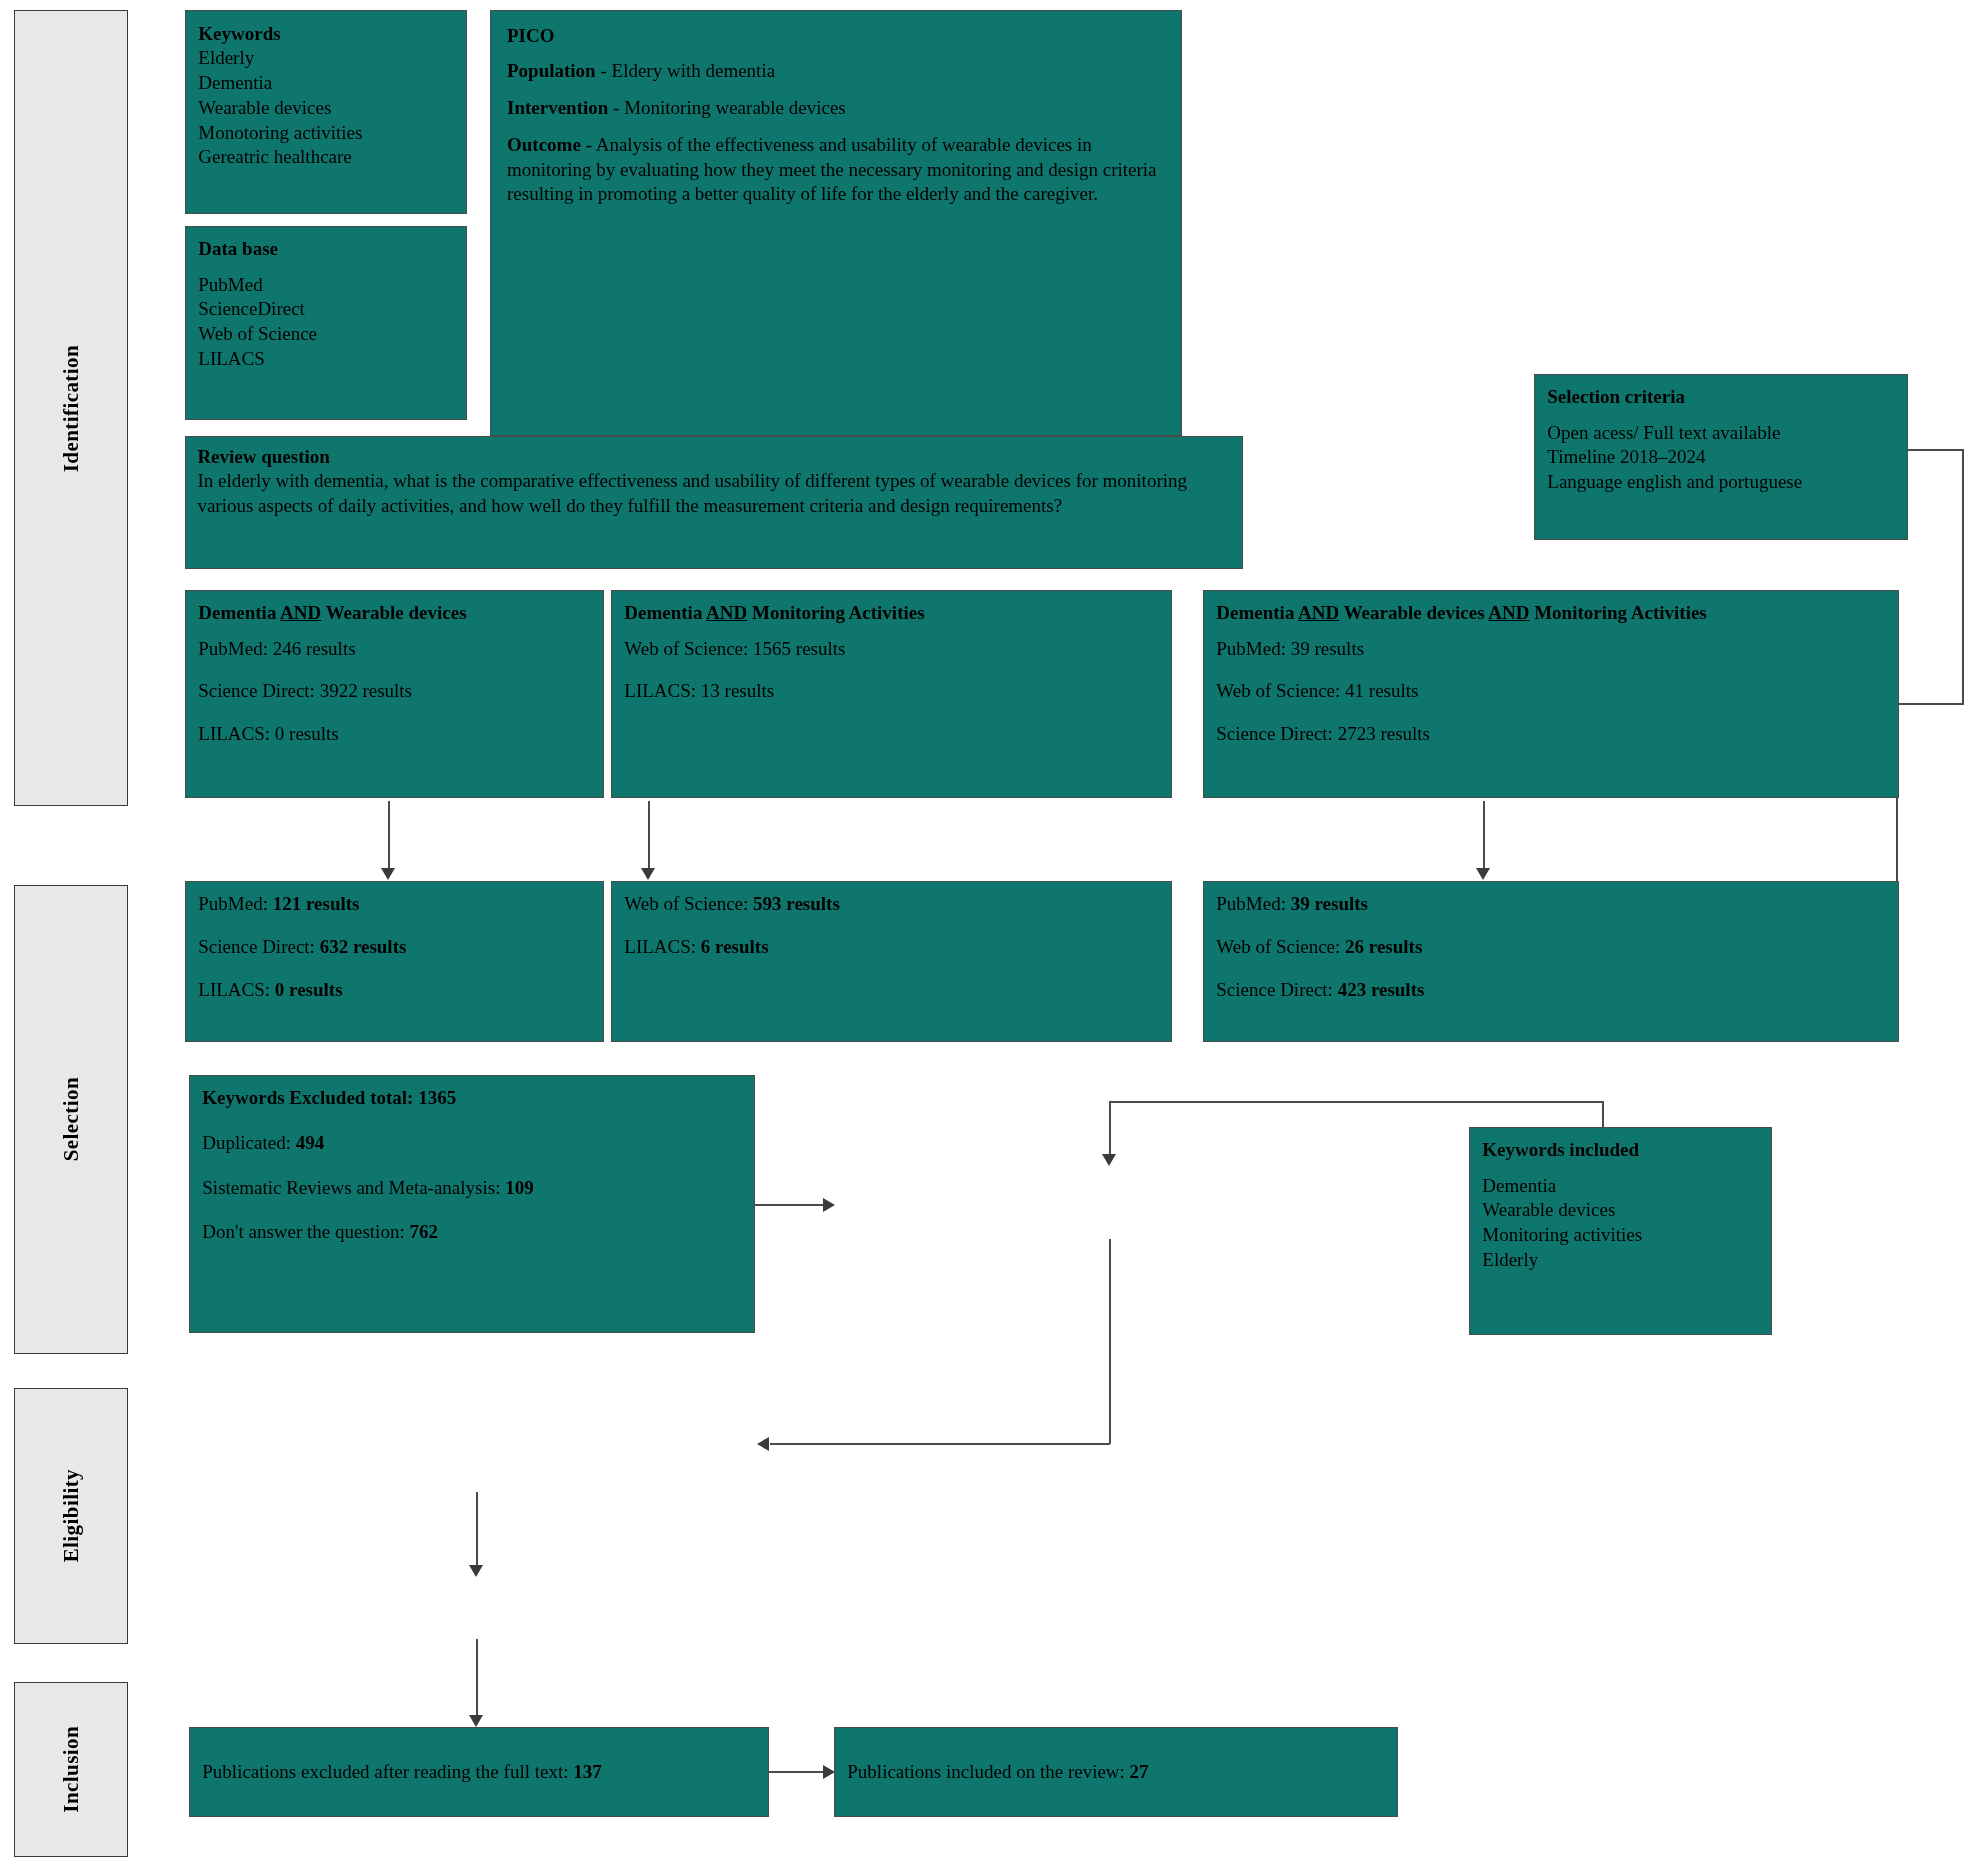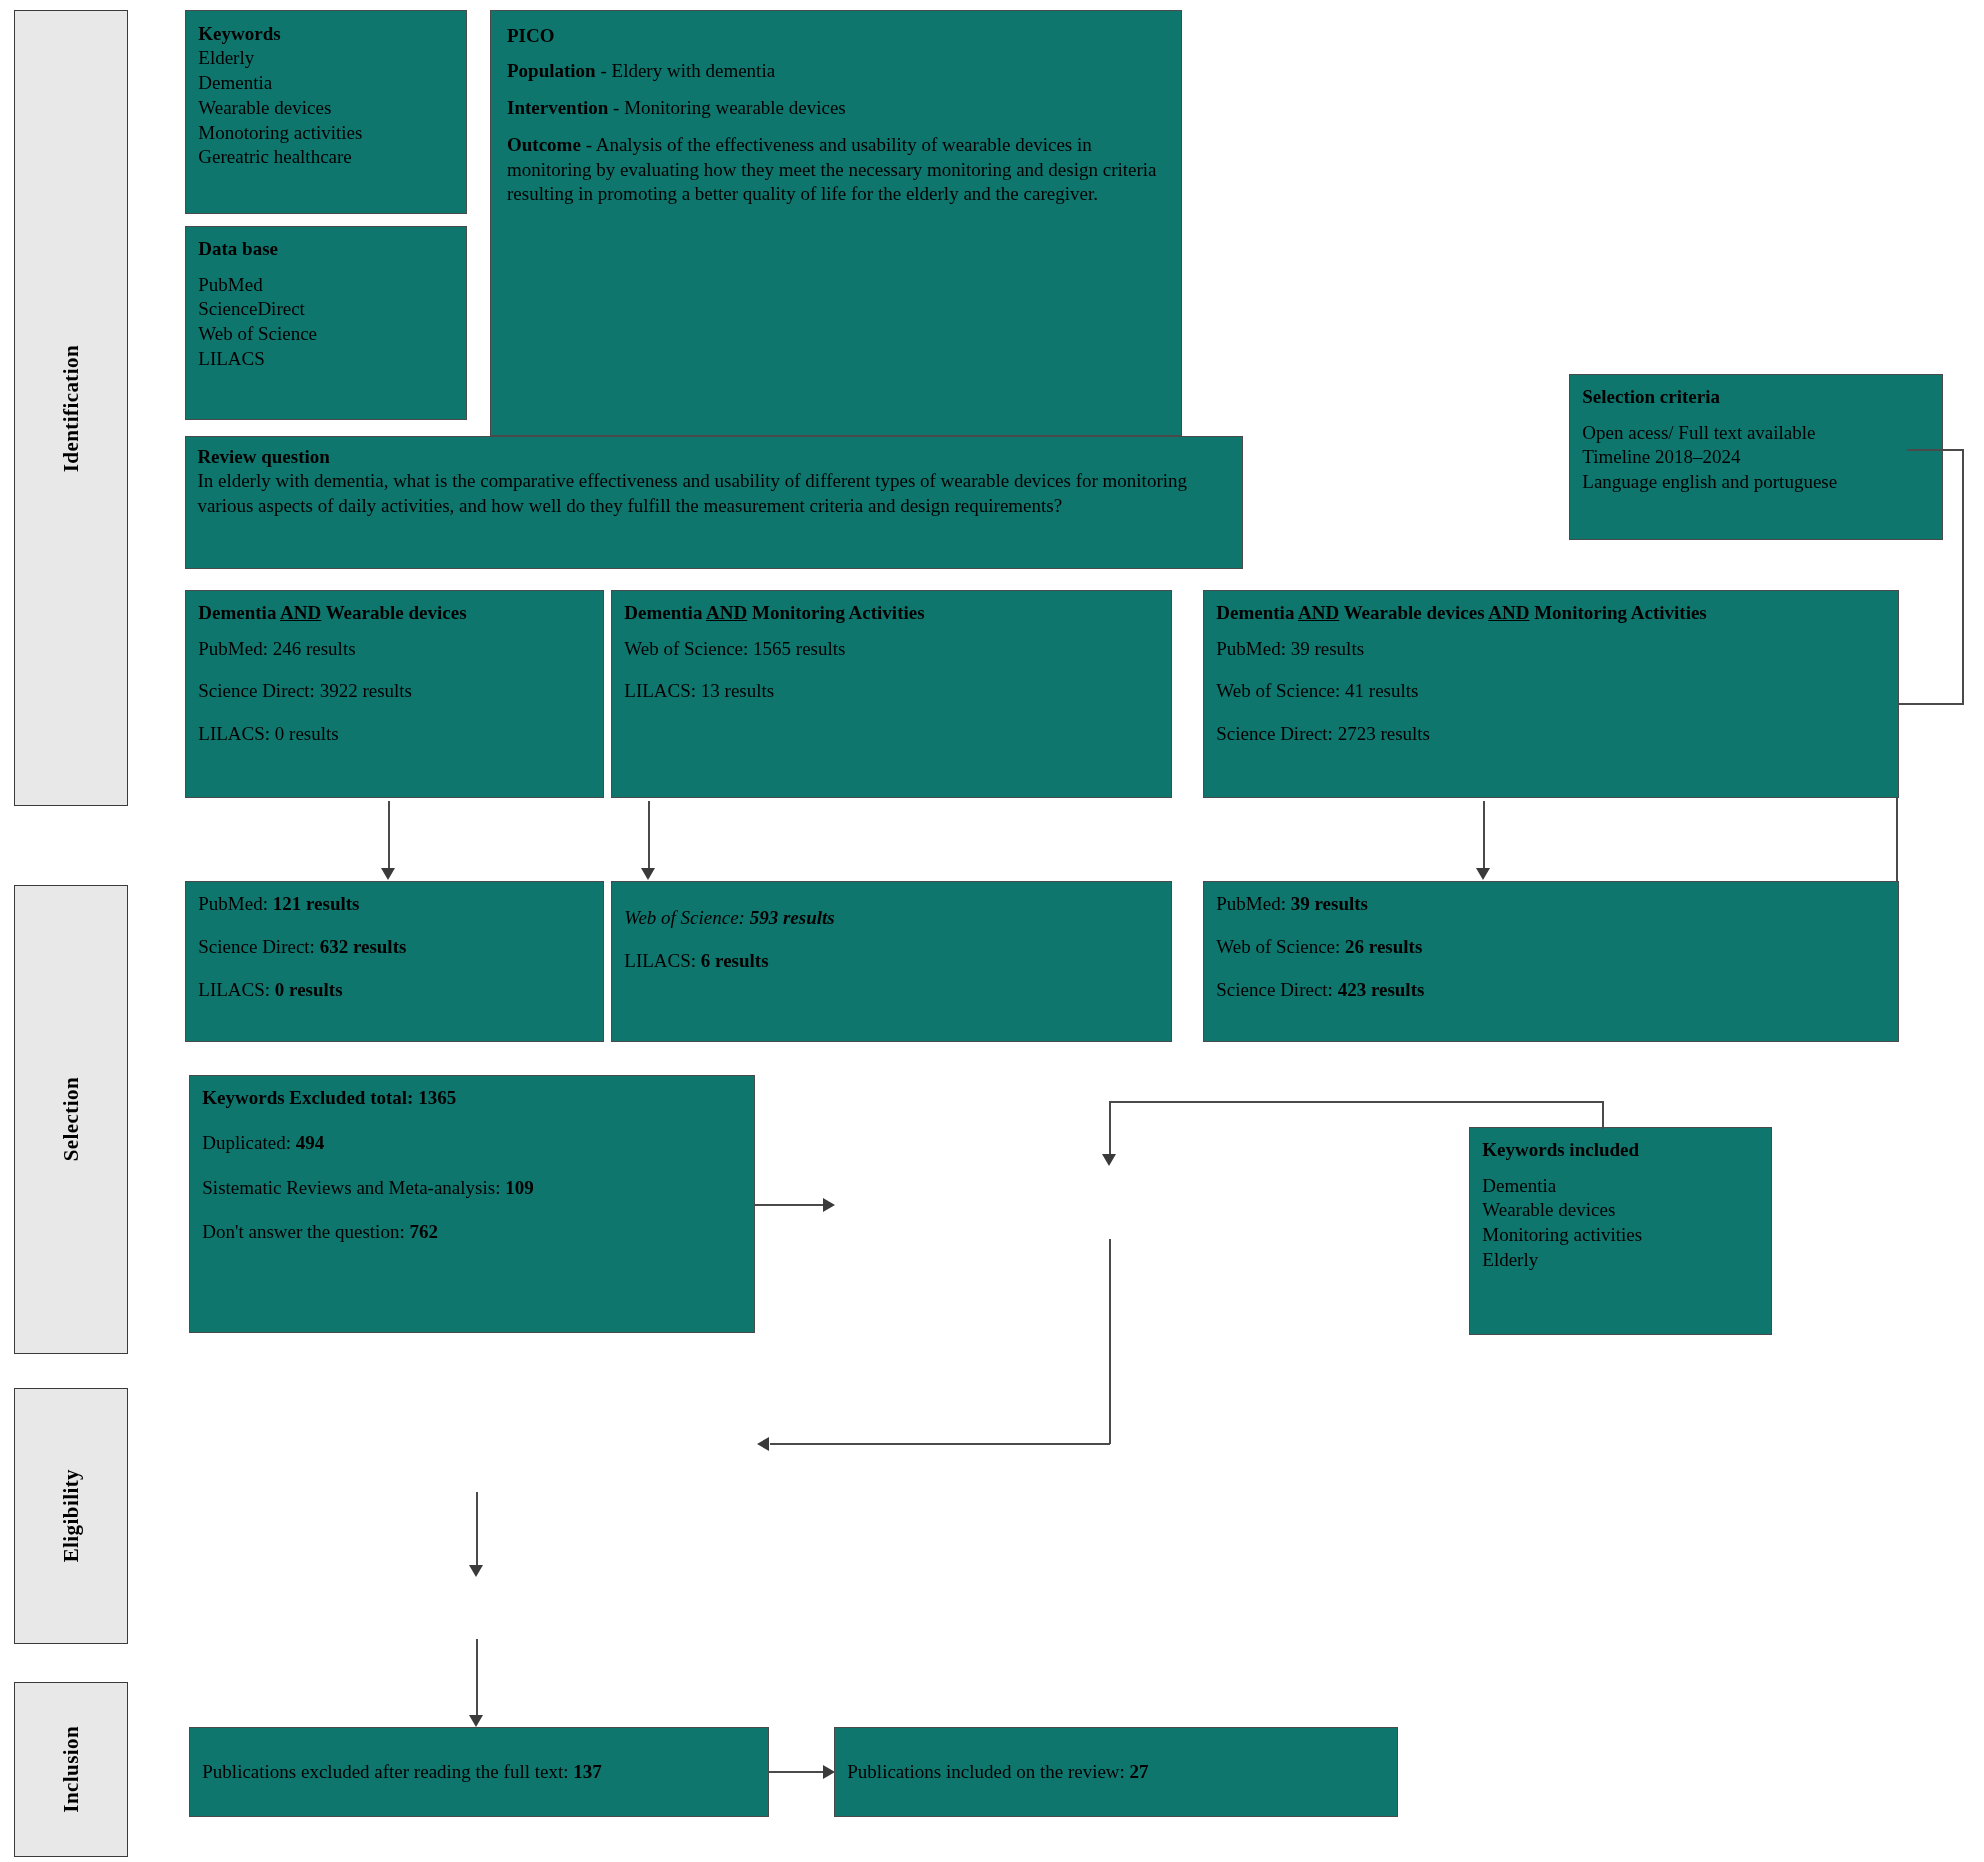--- a/index.html
+++ b/index.html
@@ -140,21 +140,21 @@
     <p style="margin:0;">
       <span class="b">Outcome</span><span> - Analysis of the effectiveness and usability of wearable devices in monitoring by evaluating how they meet the necessary monitoring and design criteria resulting in promoting a better quality of life for the elderly and the caregiver.</span>
     </p>
   </div>
 
   <div class="box" style="left:185px; top:436px; width:1058px; height:133px; padding:7.6px 11.4px;">
     <span class="ttl">Review question</span>
     <span>In elderly with dementia, what is the comparative effectiveness and usability of different types of wearable devices for monitoring various aspects of daily activities, and how well do they fulfill the measurement criteria and design requirements?</span>
   </div>
 
-  <div class="box" style="left:1534px; top:374px; width:374px; height:166px;margin-left:35px;">
+  <div class="box" style="left:1534px; top:374px; width:374px; height:166px;">
     <span class="ttl">Selection criteria</span>
     <span class="gap"></span>
     <span class="ln">Open acess/ Full text available</span>
     <span class="ln">Timeline 2018–2024</span>
     <span class="ln">Language english and portuguese</span>
   </div>
 
   <div class="hline" style="left:1907px; top:449px; width:57px;"></div>
   <div class="vline" style="left:1962px; top:449px; height:256px;"></div>
   <div class="hline" style="left:1896px; top:703px; width:68px;"></div>
@@ -194,21 +194,21 @@
   <div class="vline" style="left:1483px; top:801px; height:70px;"></div>
   <div class="arrow-down" style="left:1476px; top:868px;"></div>
 
   <div class="box" style="left:185px; top:881px; width:419px; height:161px;">
     <p style="margin:0 0 0.95em 0;"><span>PubMed: </span><span class="b">121 results</span></p>
     <p style="margin:0 0 0.95em 0;"><span>Science Direct: </span><span class="b">632 results</span></p>
     <p style="margin:0;"><span>LILACS: </span><span class="b">0 results</span></p>
   </div>
 
   <div class="box" style="left:611px; top:881px; width:561px; height:161px;">
-    <p style="margin:14px 0 0.95em 0;font-style:italic;"><span>Web of Science: </span><span class="b">593 results</span></p>
+    <p style="margin:0 0 0.95em 0;"><span>Web of Science: </span><span class="b">593 results</span></p>
     <p style="margin:0;"><span>LILACS: </span><span class="b">6 results</span></p>
   </div>
 
   <div class="box" style="left:1203px; top:881px; width:696px; height:161px;">
     <p style="margin:0 0 0.95em 0;"><span>PubMed: </span><span class="b">39 results</span></p>
     <p style="margin:0 0 0.95em 0;"><span>Web of Science: </span><span class="b">26 results</span></p>
     <p style="margin:0;"><span>Science Direct: </span><span class="b">423 results</span></p>
   </div>
 
   <div class="box" style="left:189px; top:1075px; width:566px; height:258px;">

